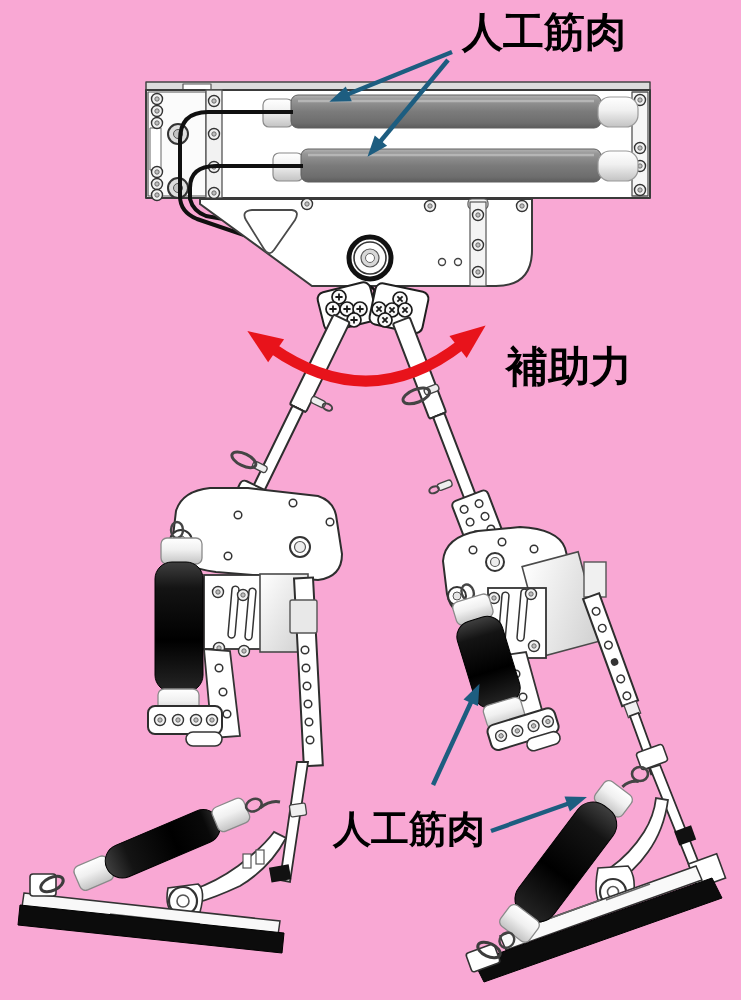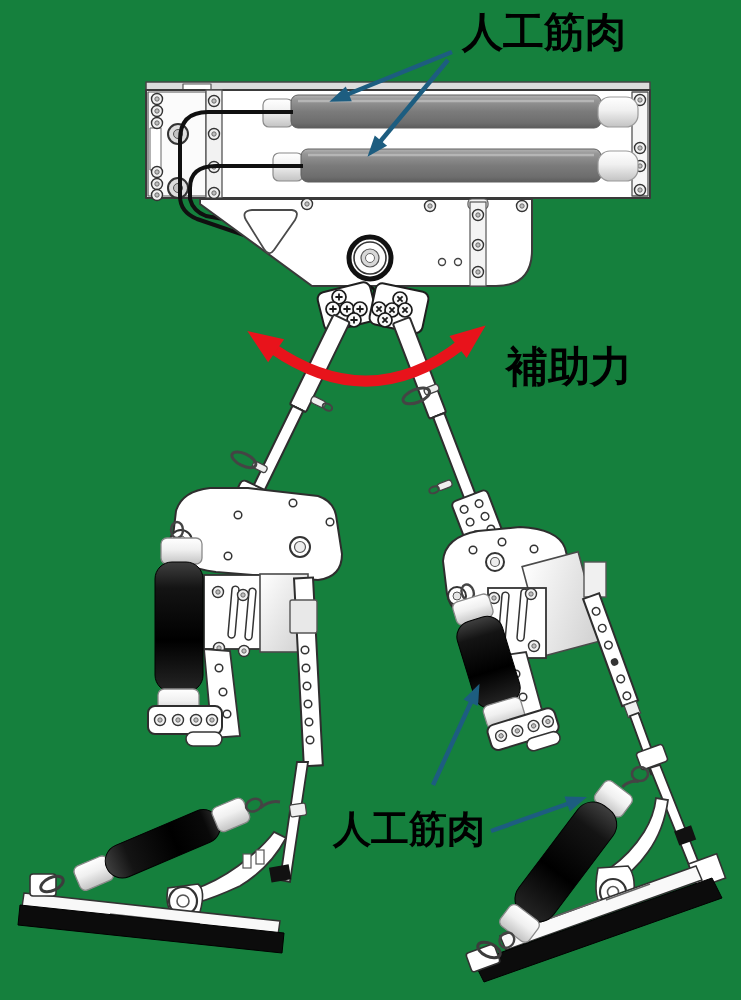--- a/index.html
+++ b/index.html
@@ -1,16 +1,16 @@
 <!DOCTYPE html>
 <html><head>
 <meta charset="utf-8">
 <style>
   html,body{margin:0;padding:0;background:#ffffff;}
-  .stage{position:relative;width:741px;height:1000px;background:#15803d;overflow:hidden;
+  .stage{position:relative;width:741px;height:1000px;background:#f9a8d4;overflow:hidden;
          font-family:"Liberation Sans",sans-serif;}
   svg{display:block;}
   text{font-family:"Liberation Sans","DejaVu Sans",sans-serif;font-weight:700;}
 </style>
 </head>
 <body>
 
 <div class="stage">
 <svg width="741" height="1000" viewBox="0 0 741 1000">
   <defs>

